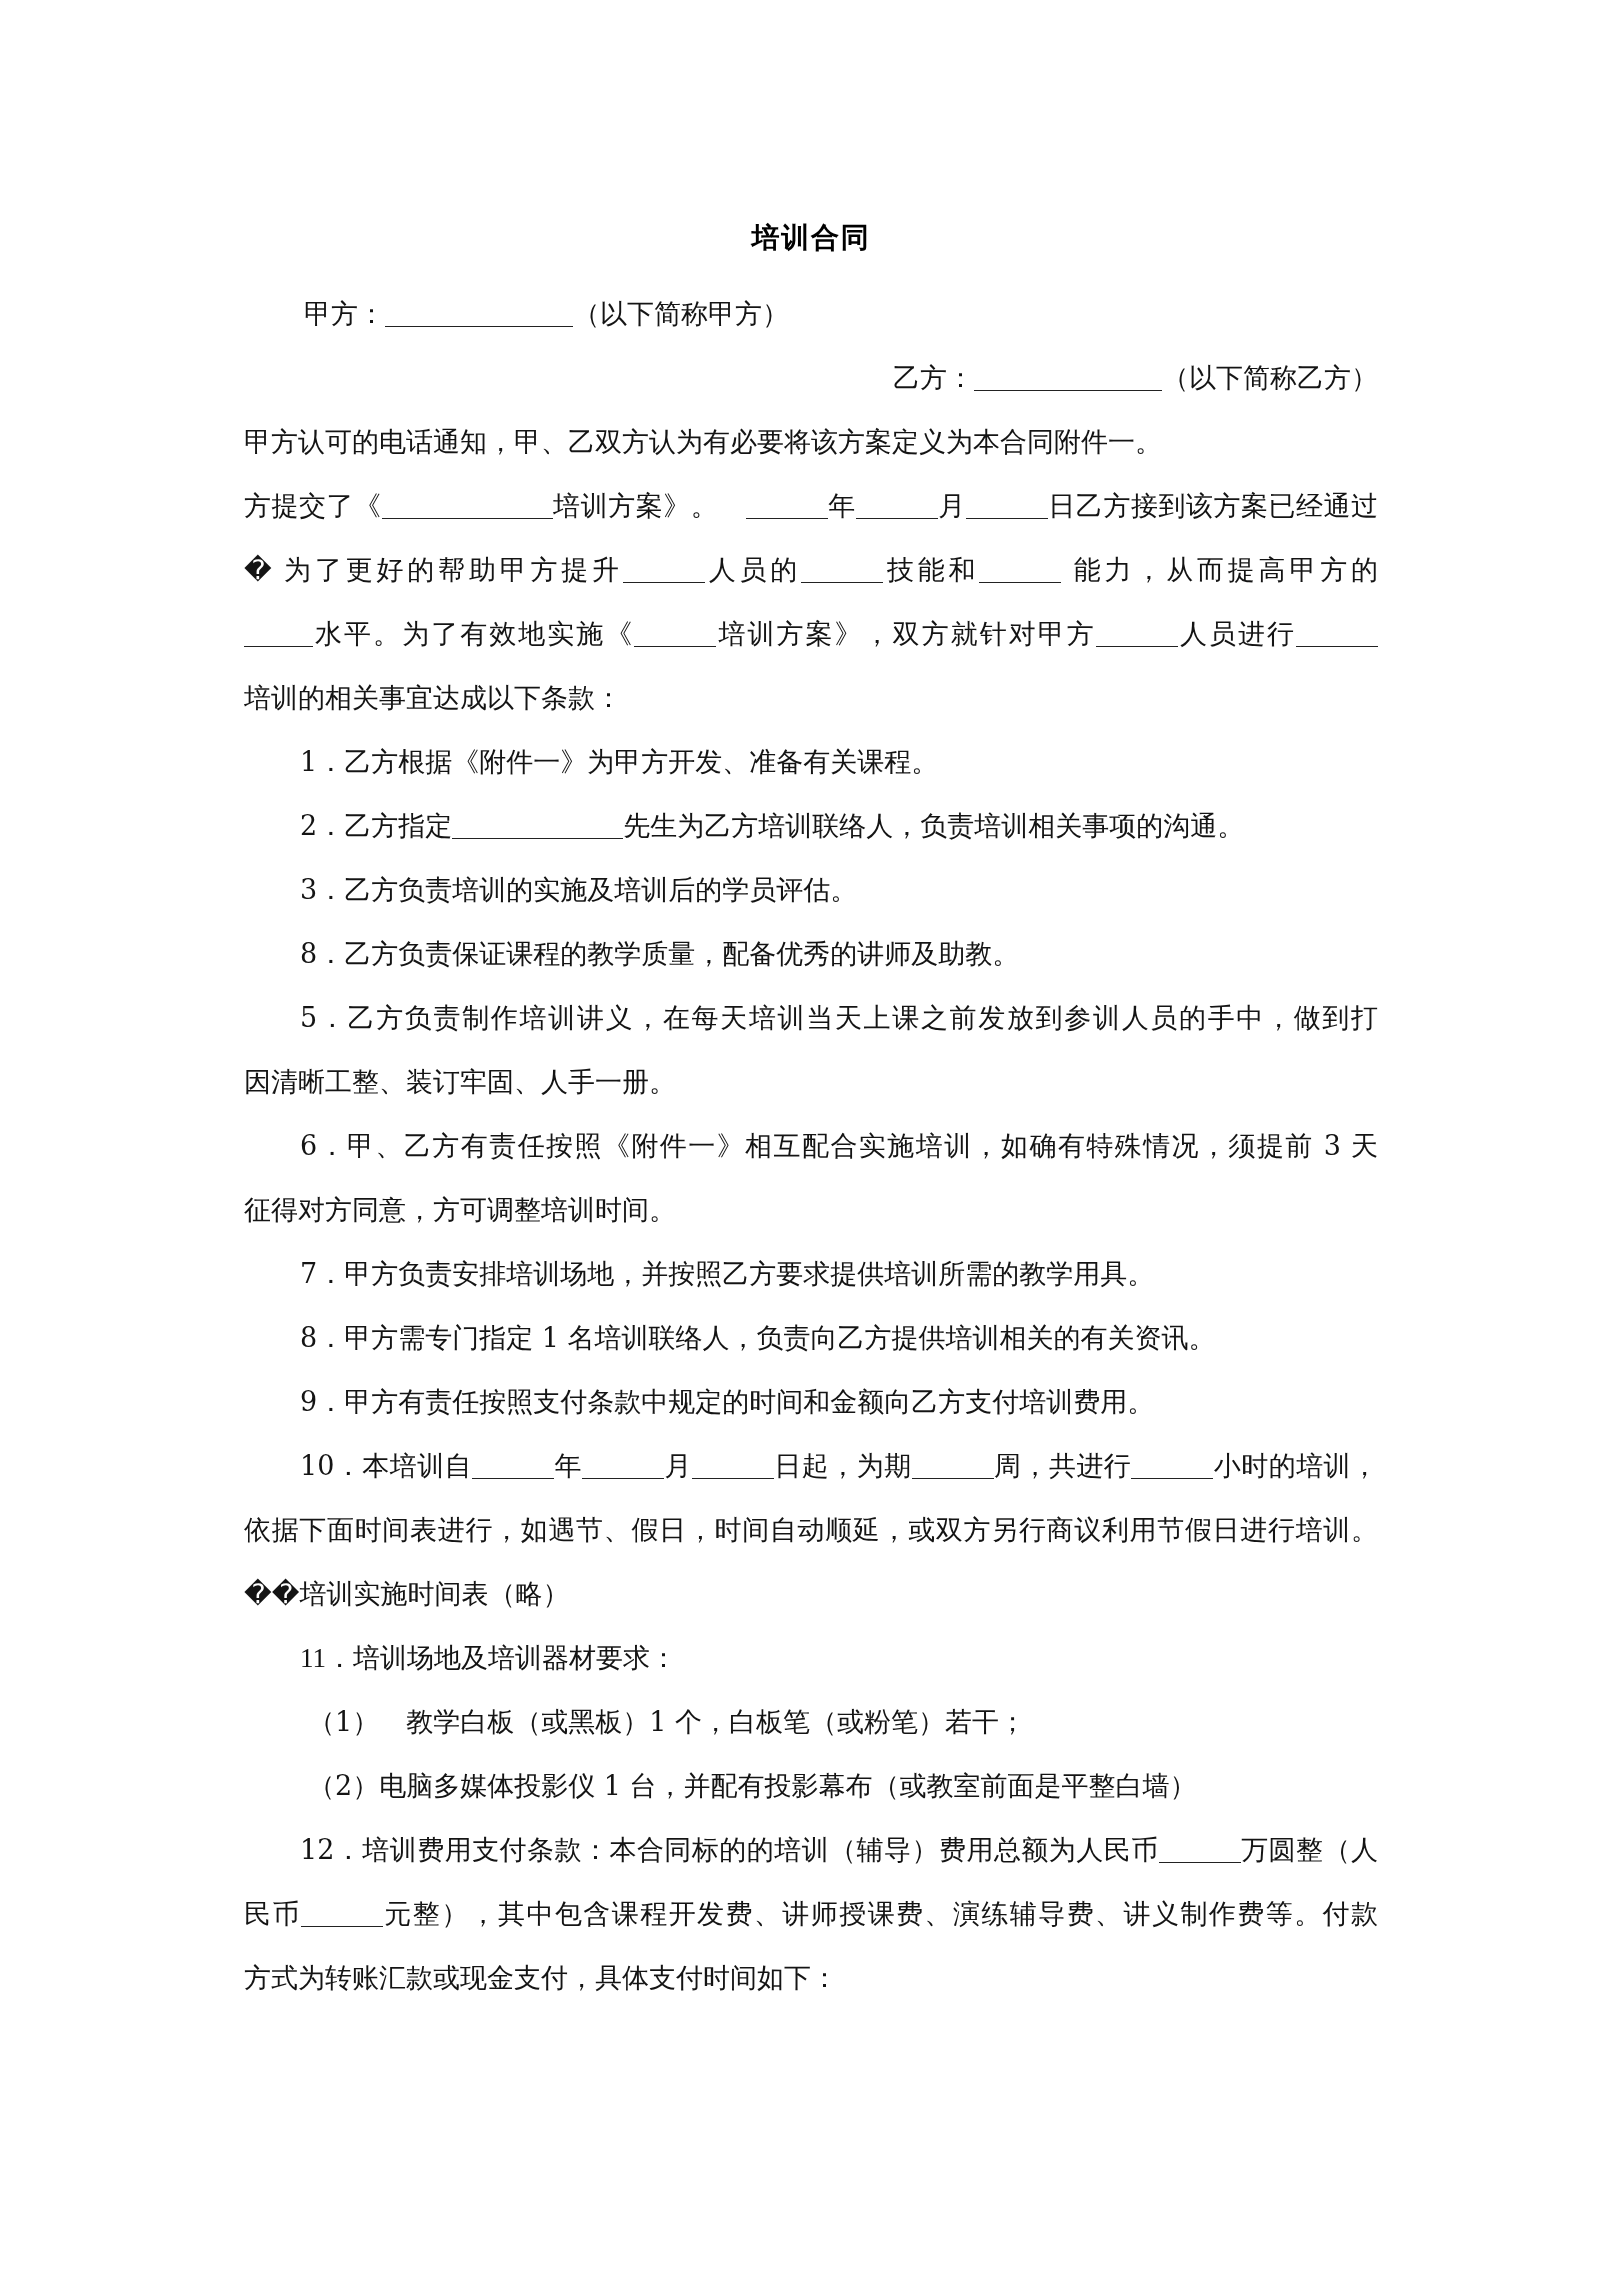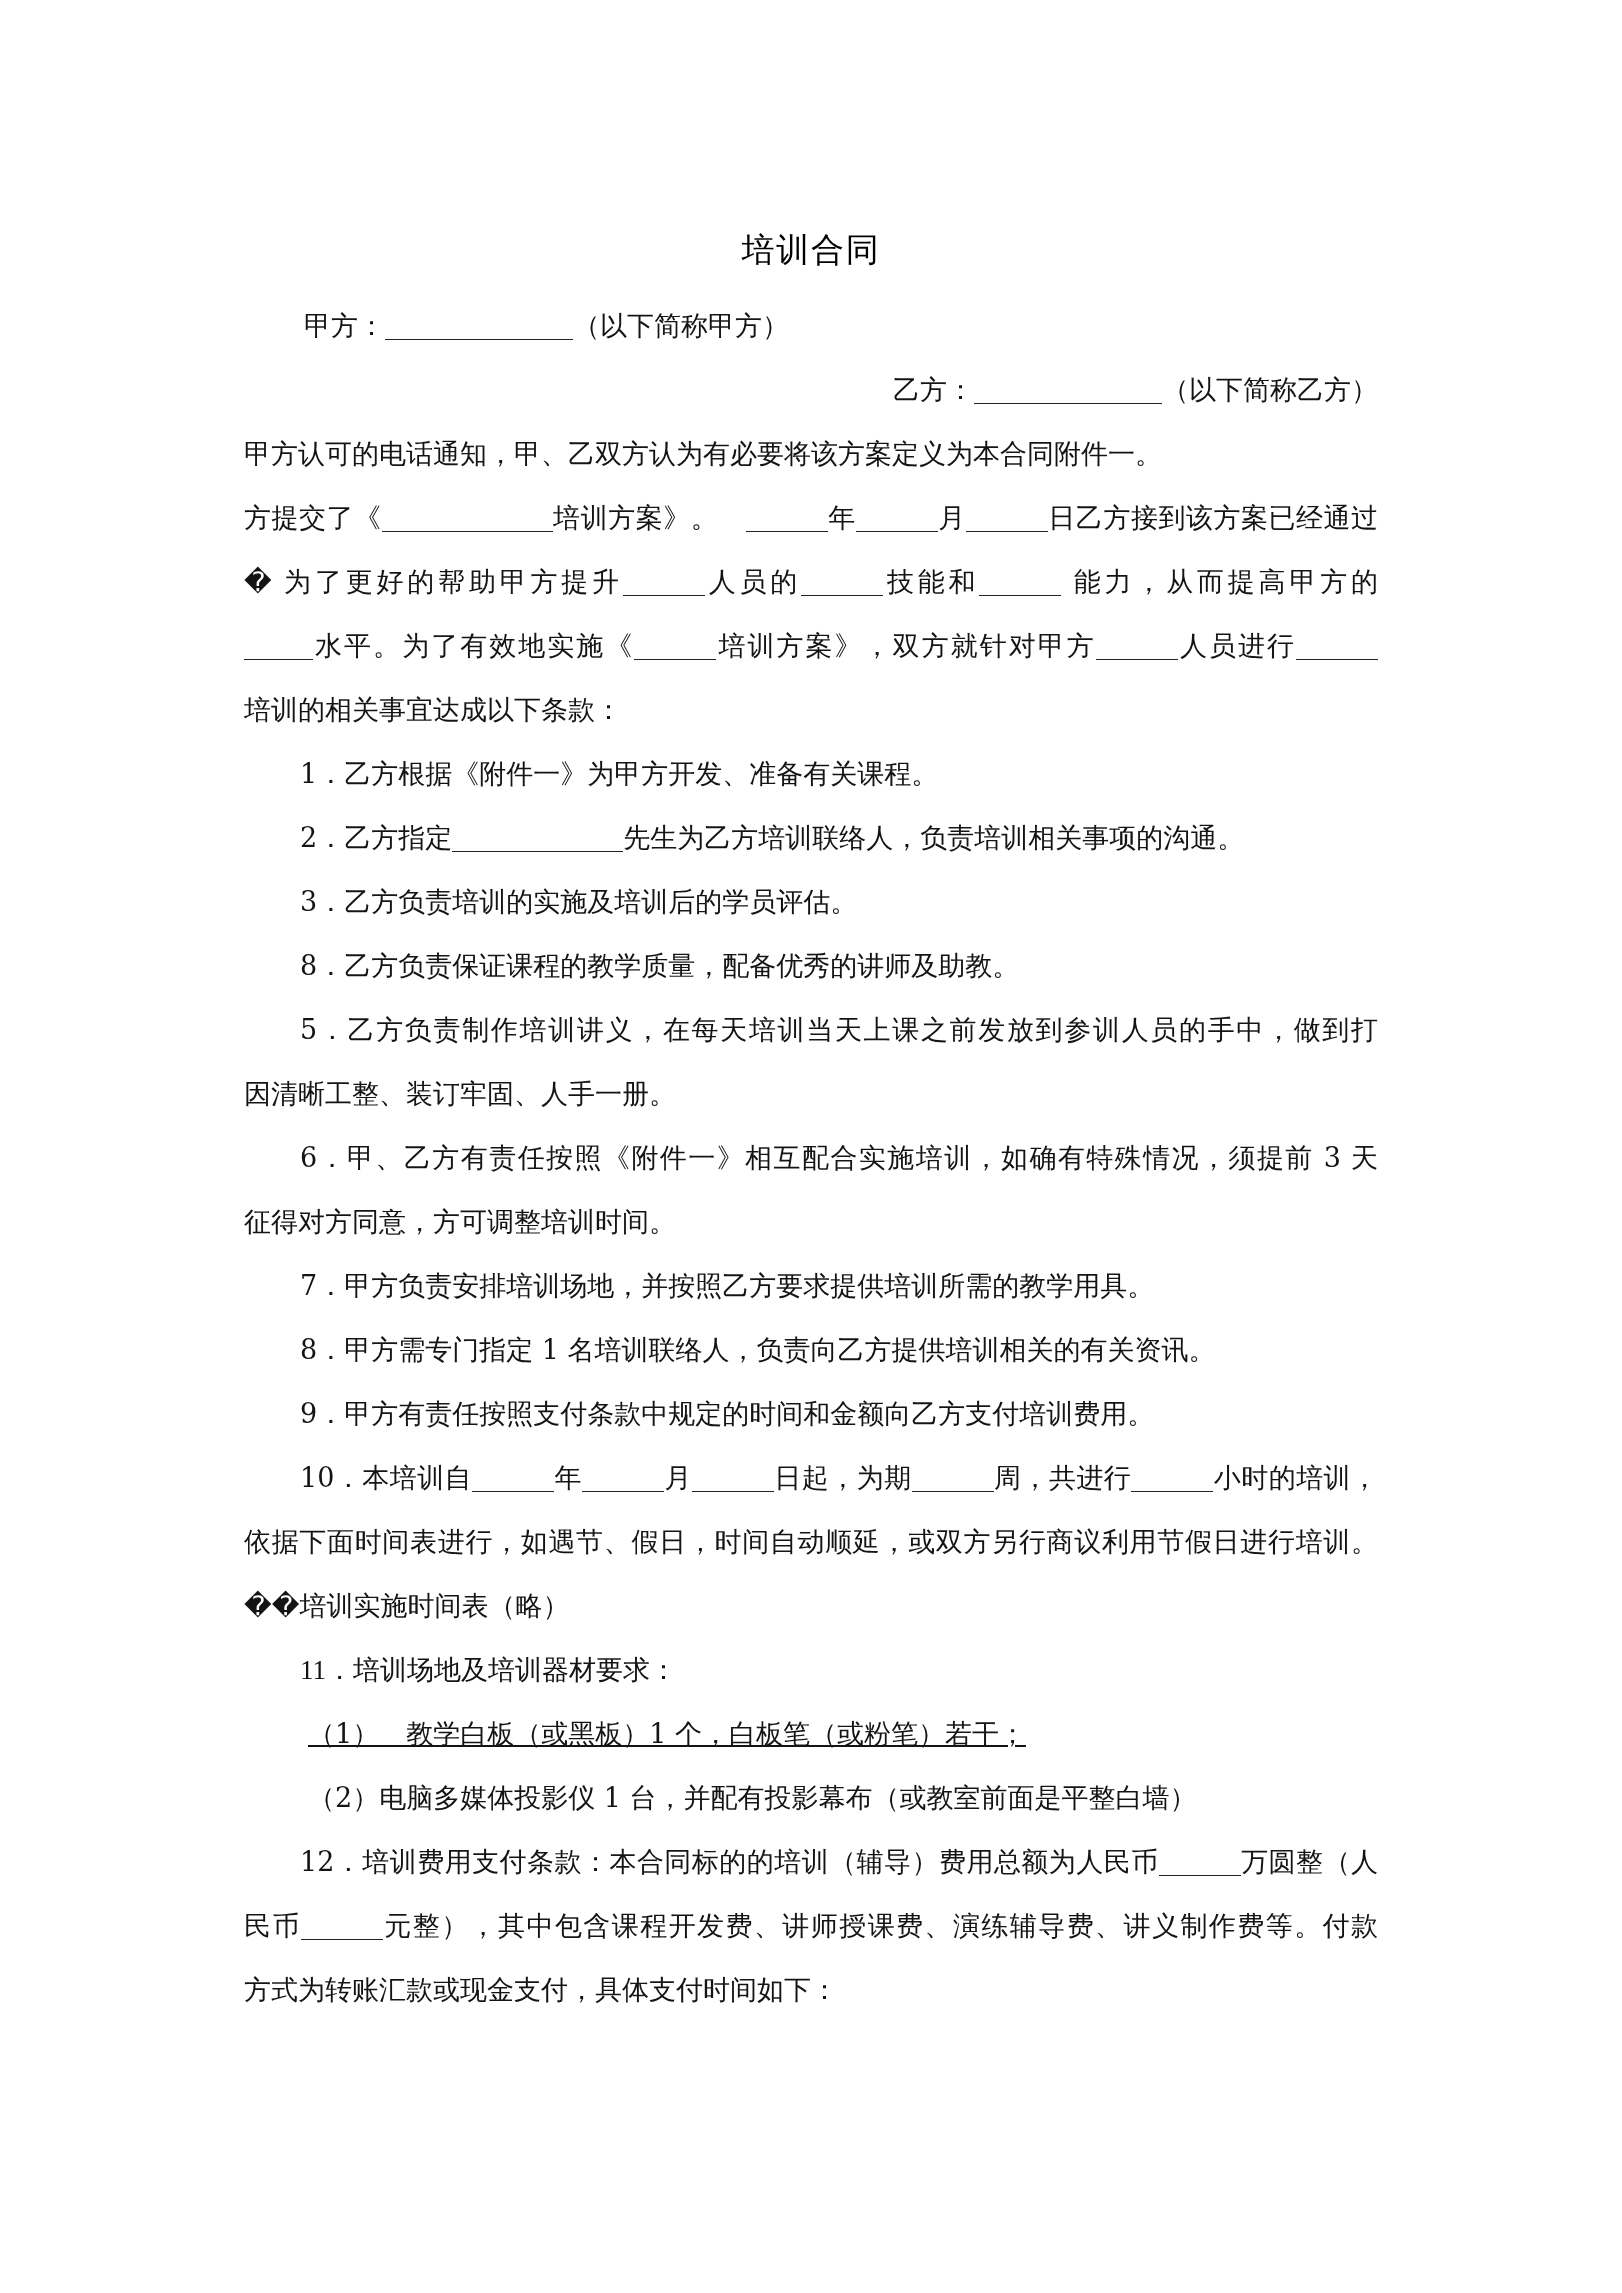--- a/index.html
+++ b/index.html
@@ -14,25 +14,25 @@
     overflow: hidden;
   }
   .doc {
     position: absolute;
     left: 244px;
     top: 0;
     width: 1134px;
     padding-top: 206px;
   }
   .doc-title {
-    margin: 12px;
+    margin: 0;
     height: 64px;
     line-height: 64px;
-    font-size: 33px;
-    font-weight: normal;
+    font-size: 28px;
+    font-weight: bold;
     text-align: center;
     color: #000000;
     letter-spacing: 1.8px;
   }
   .lines { margin-top: 11.8px; }
   .line {
     margin: 0;
     height: 64px;
     line-height: 64px;
     font-size: 27px;
@@ -77,21 +77,21 @@
         <p class="line"><span>因清晰工整、装订牢固、人手一册。</span></p>
         <p class="line j" style="padding-left: 56px;"><span>6．甲、乙方有责任按照《附件一》相互配合实施培训，如确有特殊情况，须提前 3 天</span></p>
         <p class="line"><span>征得对方同意，方可调整培训时间。</span></p>
         <p class="line" style="padding-left: 56px;"><span>7．甲方负责安排培训场地，并按照乙方要求提供培训所需的教学用具。</span></p>
         <p class="line" style="padding-left: 56px;"><span>8．甲方需专门指定 1 名培训联络人，负责向乙方提供培训相关的有关资讯。</span></p>
         <p class="line" style="padding-left: 56px;"><span>9．甲方有责任按照支付条款中规定的时间和金额向乙方支付培训费用。</span></p>
         <p class="line j" style="padding-left: 56px;"><span>10．本培训自</span><span class="bl" style="width: 82px;"></span><span>年</span><span class="bl" style="width: 82px;"></span><span>月</span><span class="bl" style="width: 82px;"></span><span>日起，为期</span><span class="bl" style="width: 82px;"></span><span>周，共进行</span><span class="bl" style="width: 82px;"></span><span>小时的培训，</span></p>
         <p class="line j"><span>依据下面时间表进行，如遇节、假日，时间自动顺延，或双方另行商议利用节假日进行培训。</span></p>
         <p class="line"><span class="rc">��</span><span>培训实施时间表（略）</span></p>
         <p class="line" style="padding-left: 56px; font-family: Liberation Serif, serif;"><span>11．培训场地及培训器材要求：</span></p>
-        <p class="line" style="padding-left: 64px; text-decoration: underline;"><span>（1）　教学白板（或黑板）1 个，白板笔（或粉笔）若干；</span></p>
+        <p class="line" style="padding-left: 64px;"><span>（1）　教学白板（或黑板）1 个，白板笔（或粉笔）若干；</span></p>
         <p class="line" style="padding-left: 64px;"><span>（2）电脑多媒体投影仪 1 台，并配有投影幕布（或教室前面是平整白墙）</span></p>
         <p class="line j" style="padding-left: 56px;"><span>12．培训费用支付条款：本合同标的的培训（辅导）费用总额为人民币</span><span class="bl" style="width: 82px;"></span><span>万圆整（人</span></p>
         <p class="line j"><span>民币</span><span class="bl" style="width: 82px;"></span><span>元整），其中包含课程开发费、讲师授课费、演练辅导费、讲义制作费等。付款</span></p>
         <p class="line"><span>方式为转账汇款或现金支付，具体支付时间如下：</span></p>
       </div>
   </div>
 </div>
 
 
 </body></html>

